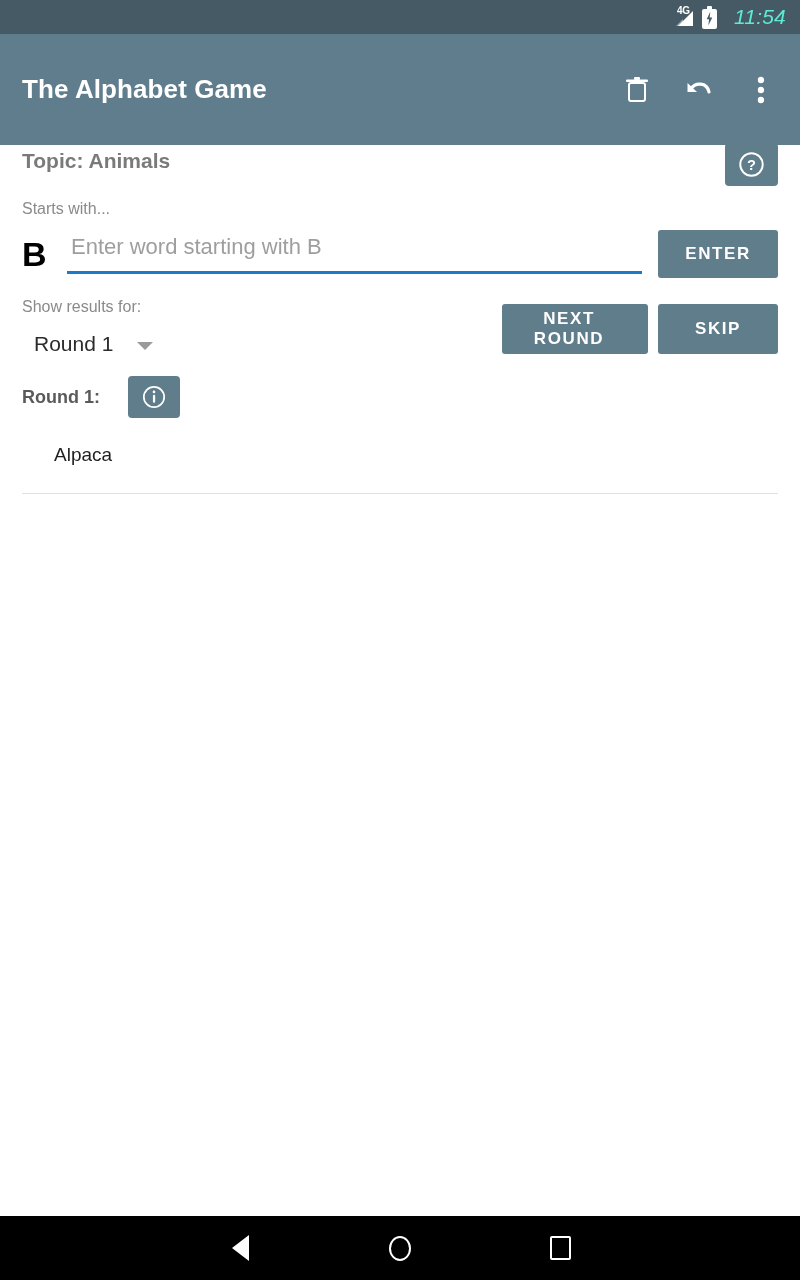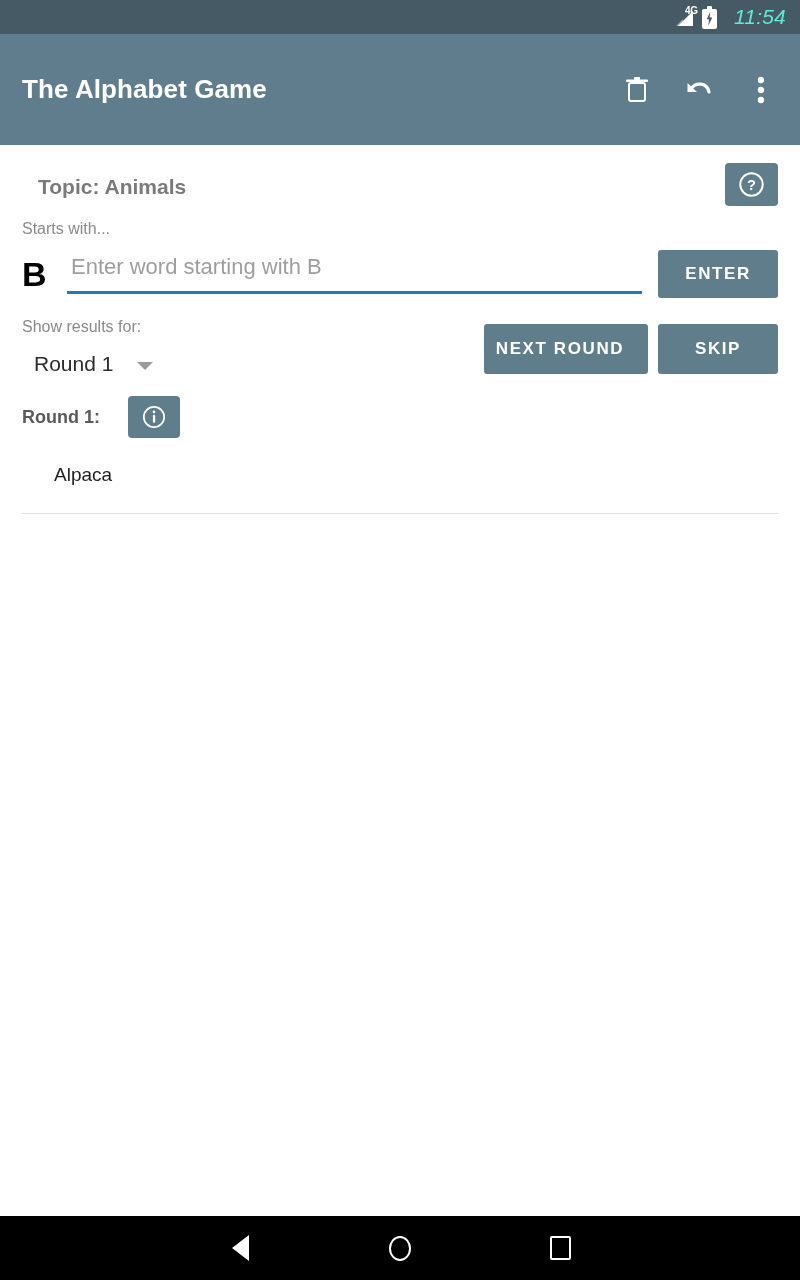--- a/index.html
+++ b/index.html
@@ -37,21 +37,21 @@
     gap: 9px;
   }
   .sig-wrap {
     position: relative;
     width: 26px;
     height: 22px;
   }
   .sig-label {
     position: absolute;
     top: -1px;
-    left: 18px;
+    left: 10px;
     font-size: 10px;
     color: #ffffff;
     font-weight: bold;
     letter-spacing: -0.3px;
   }
   .sig-tri {
     position: absolute;
     right: 0;
     bottom: 2px;
     width: 0;
@@ -137,24 +137,22 @@
   
   .content {
     flex: 1;
     position: relative;
     background: #ffffff;
     padding: 0 22px;
   }
 
   .topic-row {
     display: flex;
-    align-items: center;
+    align-items: flex-start;
     justify-content: space-between;
-    padding-top: 20px;
-    margin-left: 16px;
   }
   .topic-title {
     font-size: 21px;
     font-weight: bold;
     color: #7a7a7a;
     line-height: 28px;
     padding-top: 2px;
   }
   .help-btn {
     width: 53px;
@@ -264,21 +262,21 @@
     border: none;
     border-radius: 3px;
     color: #ffffff;
     font-family: "Liberation Sans", sans-serif;
     font-size: 17px;
     font-weight: bold;
     letter-spacing: 1.6px;
     cursor: pointer;
     padding: 0 20px;
   }
-  .round-btn.next { width: 164px; padding-left: 8px; }
+  .round-btn.next { width: 146px; padding-left: 8px; }
   .round-btn.skip { width: 120px; }
 
   .round-header {
     display: flex;
     align-items: center;
     gap: 28px;
     margin-top: 20px;
   }
   .round-header-label {
     font-size: 18px;

